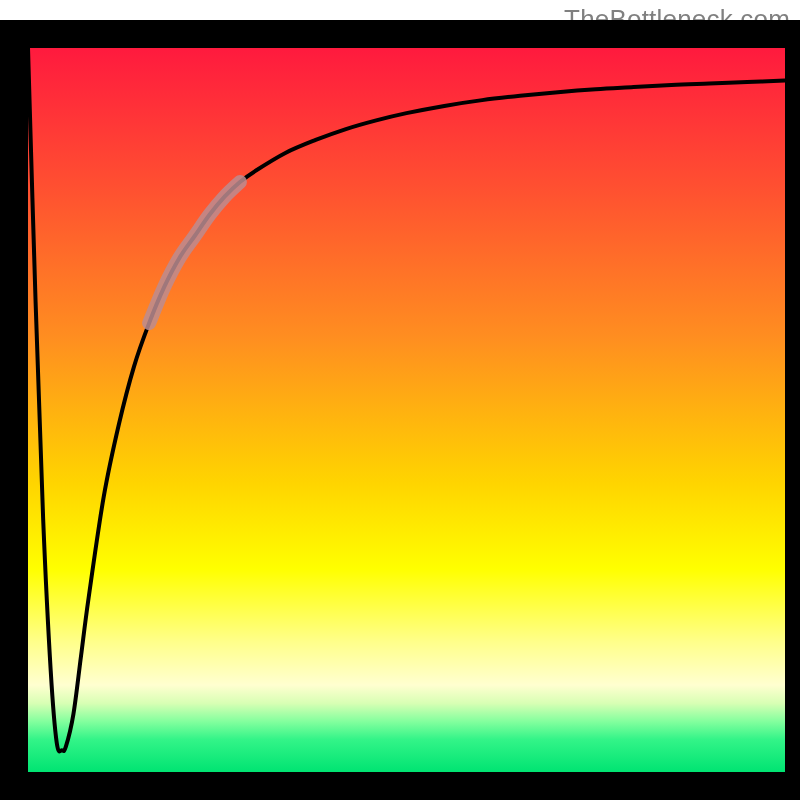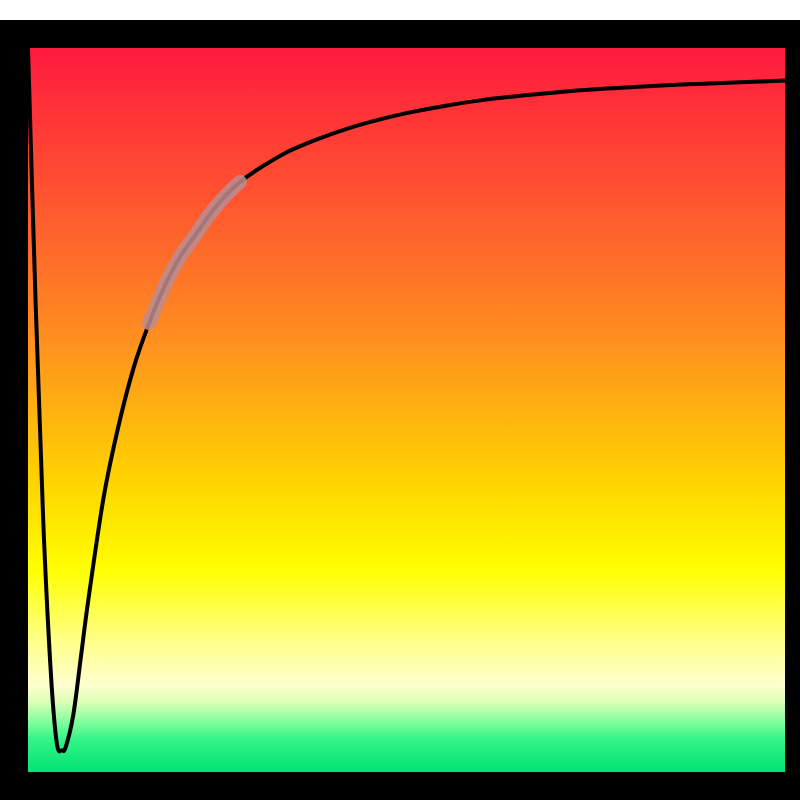--- a/index.html
+++ b/index.html
@@ -28,20 +28,21 @@
   svg.plot {
     position: absolute;
     left: 0;
     top: 0;
   }
 </style>
 </head>
 <body>
 
 <div class="wrap">
+  <div class="attribution">TheBottleneck.com</div>
   <svg class="plot" width="800" height="800" viewBox="0 0 800 800">
     <defs>
       <linearGradient id="bg-grad" x1="0" y1="0" x2="0" y2="1">
           <stop offset="0.00%" stop-color="#ff1a3e"></stop>
           <stop offset="20.00%" stop-color="#ff5230"></stop>
           <stop offset="40.00%" stop-color="#ff8e20"></stop>
           <stop offset="60.00%" stop-color="#ffd400"></stop>
           <stop offset="72.00%" stop-color="#ffff00"></stop>
           <stop offset="82.00%" stop-color="#ffff8a"></stop>
           <stop offset="88.00%" stop-color="#ffffd0"></stop>

